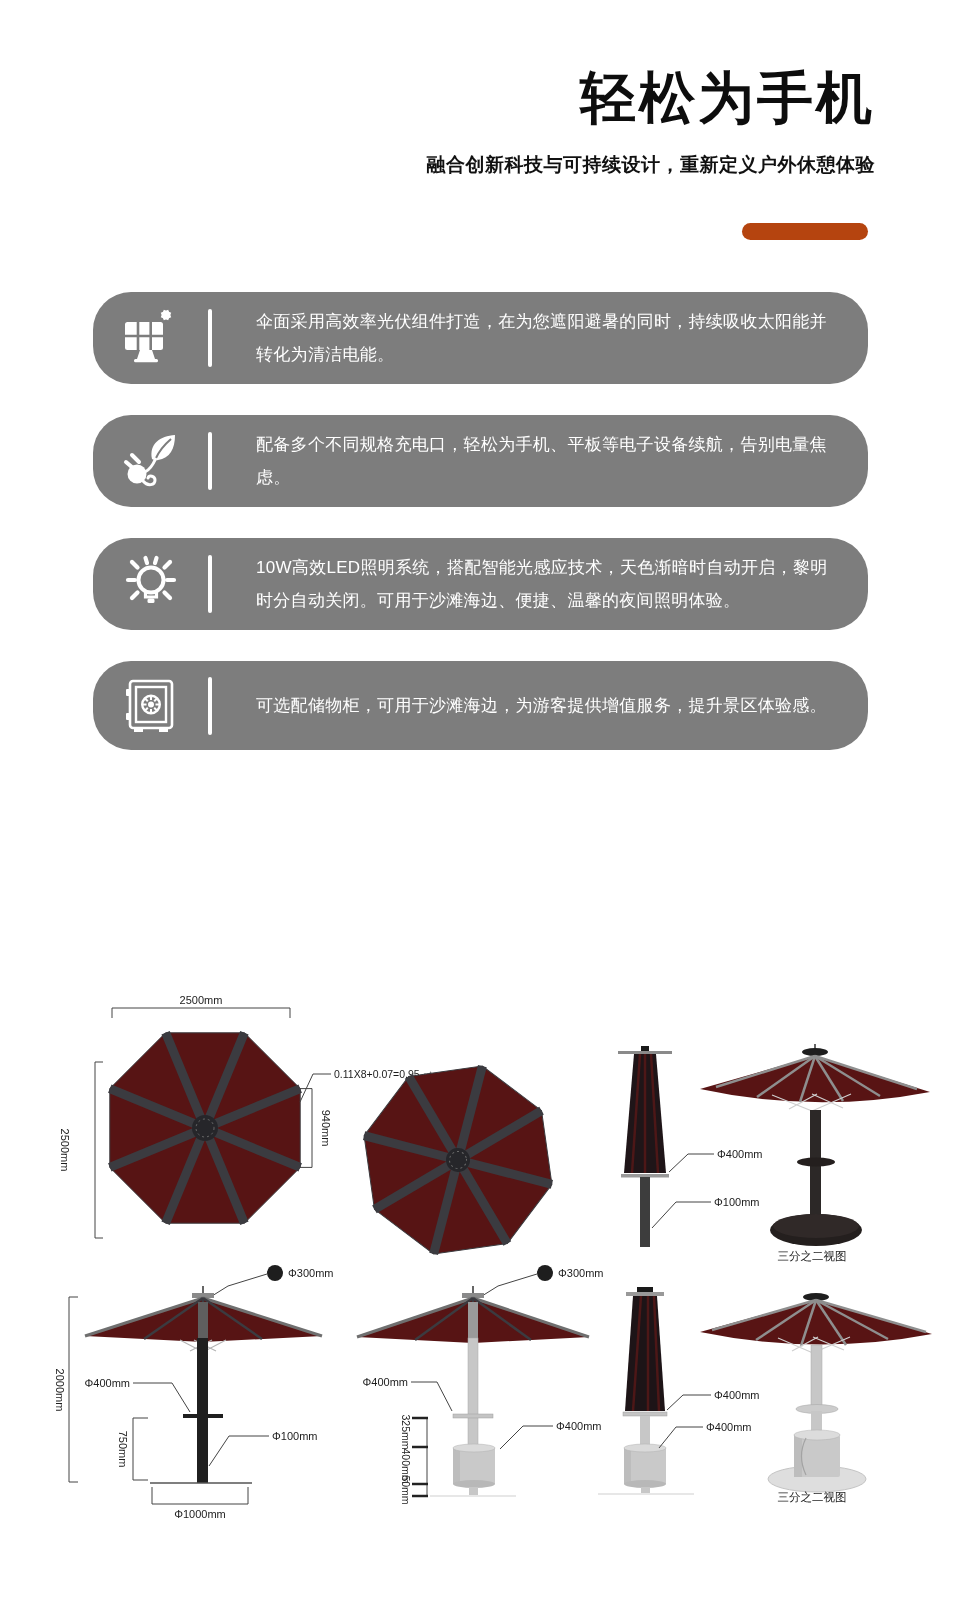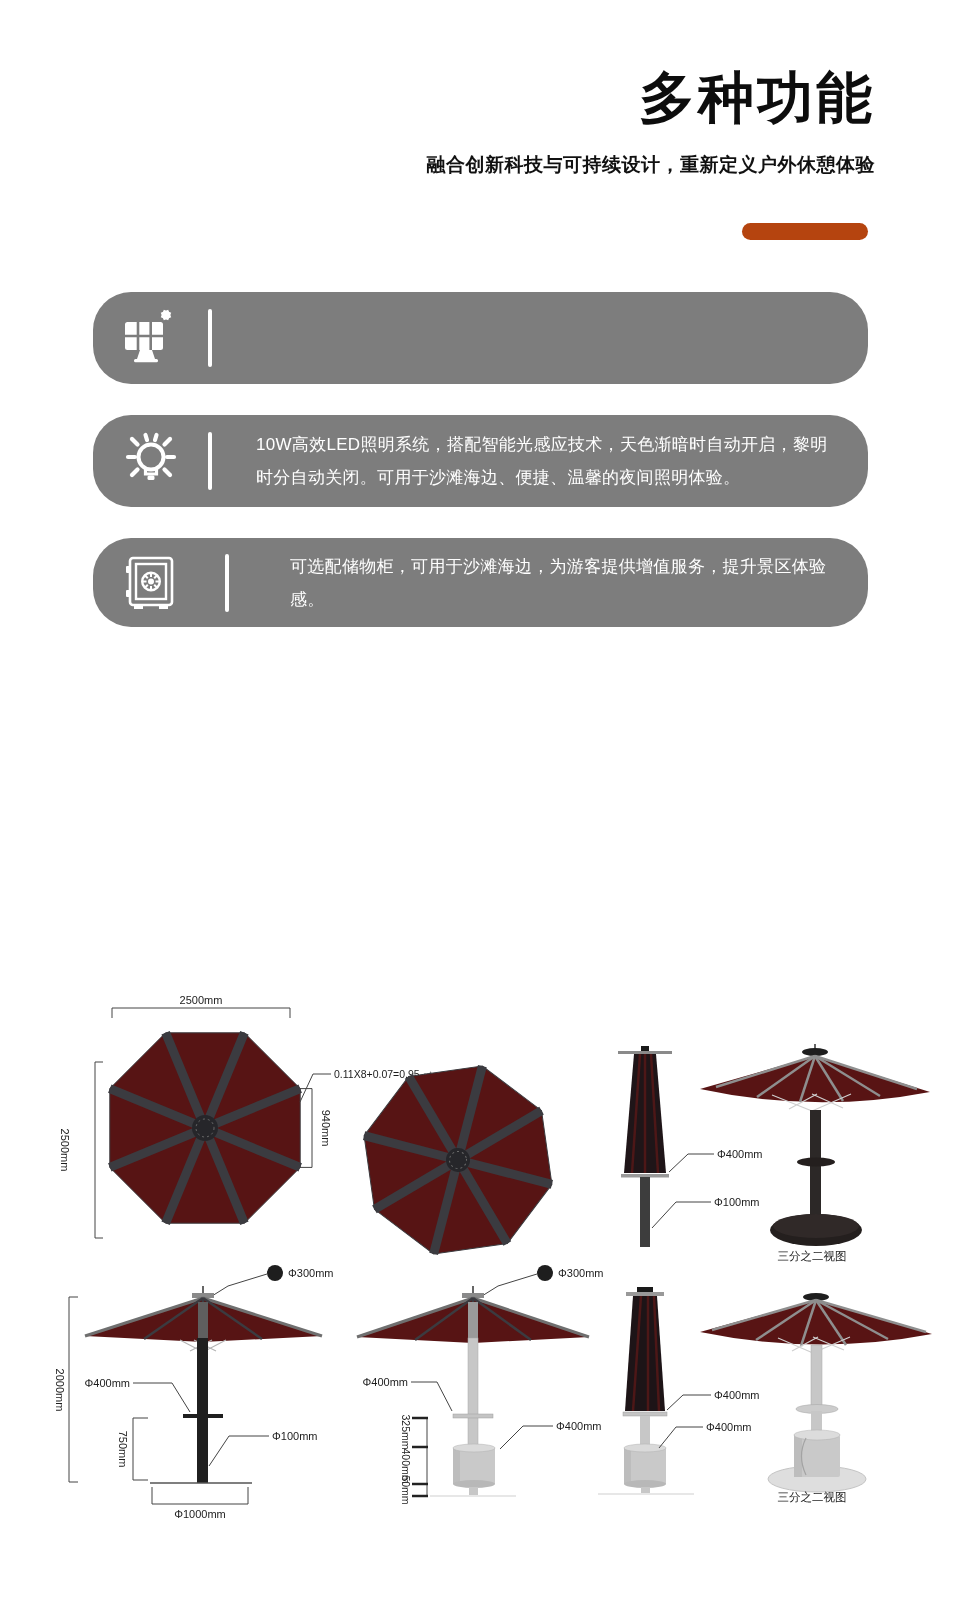--- a/index.html
+++ b/index.html
@@ -8,61 +8,76 @@
   
   .header{padding:66px 105px 0 0;text-align:right;}
   .title{font-size:56px;line-height:1.15;font-weight:900;letter-spacing:3px;color:#0d0d0d;margin:0;}
   .subtitle{margin-top:22px;font-size:19px;font-weight:700;letter-spacing:0.5px;color:#111;}
   .pill{display:inline-block;width:126px;height:17px;border-radius:9px;background:#b5440f;
         margin-top:45px;margin-right:7px;}
   
   .cards{margin:48px 0 0 93px;width:775px;}
   .card{display:flex;align-items:center;background:#7d7d7d;border-radius:38px;
         margin-bottom:31px;min-height:92px;padding:10px 34px 10px 0;box-sizing:border-box;}
-  .card:last-child{min-height:89px;margin-bottom:7px;gap:17px;}
+  .card:last-child{min-height:89px;margin-bottom:7px;}
   .card-icon{flex:0 0 115px;display:flex;justify-content:center;align-items:center;}
   .card-icon svg{width:64px;height:64px;display:block;}
   .vdivider{flex:0 0 4px;width:4px;height:58px;background:#fff;border-radius:2px;}
   .card-text{flex:1;margin-left:44px;color:#fff;font-size:17px;font-weight:500;
              line-height:1.95;letter-spacing:0.3px;}
   
   .diagram{position:absolute;left:0;top:990px;width:980px;height:614px;}
   .diagram text{font-family:"Liberation Sans",sans-serif;fill:#1c1c1c;}
   .dim{font-size:11px;}
   .dim-s{font-size:10.5px;}
   .viewlab{font-size:11.5px;fill:#3a3a3a;}
   .dimline{stroke:#444;stroke-width:1;fill:none;}
 </style>
 </head>
 <body>
 
 <div class="page">
 
   <div class="header">
-    <h1 class="title">多种功能</h1>
+    <h1 class="title">轻松为手机</h1>
     <div class="subtitle">融合创新科技与可持续设计，重新定义户外休憩体验</div>
     <div><span class="pill"></span></div>
   </div>
 
   <div class="cards">
 
     <div class="card">
       <div class="card-icon">
         <svg viewBox="0 0 64 64">
           <rect x="43" y="5" width="8" height="8" fill="#fff" transform="rotate(22.5 47 9)"></rect>
           <rect x="43" y="5" width="8" height="8" fill="#fff" transform="rotate(67.5 47 9)"></rect>
           <rect x="6" y="16" width="38" height="28" rx="2.5" fill="#fff"></rect>
           <path d="M19,16 V44 M31.7,16 V44 M6,30 H44" stroke="#7d7d7d" stroke-width="2.6" fill="none"></path>
           <path d="M21,44 L18,53 L36,53 L33,44 Z" fill="#fff"></path>
           <rect x="15" y="53" width="24" height="3.2" rx="1.5" fill="#fff"></rect>
         </svg>
       </div>
       <div class="vdivider"></div>
+      <div class="card-text">伞面采用高效率光伏组件打造，在为您遮阳避暑的同时，持续吸收太阳能并转化为清洁电能。</div>
     </div>
 
+    <div class="card">
+      <div class="card-icon">
+        <svg viewBox="0 0 64 64">
+          <path d="M56,6 C41,7 30,15 33,30 C34.5,31 37,31.5 39,31 C51,29 56,20 56,6 Z" fill="#fff"></path>
+          <path d="M52,10 C45,16 40,22 36.5,30" stroke="#7d7d7d" stroke-width="2" fill="none"></path>
+          <path d="M36.5,30 C33,38 30,41 26,43" stroke="#fff" stroke-width="3" fill="none" stroke-linecap="round"></path>
+          <circle cx="18" cy="45" r="9.5" fill="#fff"></circle>
+          <path d="M7,33 L14,39 M13,26 L20,33" stroke="#fff" stroke-width="4" stroke-linecap="round"></path>
+          <path d="M24,52 C29,58 36,56 36,51 C36,47 30,45.5 29,49" stroke="#fff" stroke-width="3" fill="none" stroke-linecap="round"></path>
+        </svg>
+      </div>
+      <div class="vdivider"></div>
+      <div class="card-text">配备多个不同规格充电口，轻松为手机、平板等电子设备续航，告别电量焦虑。</div>
+    </div>
 
 
     <div class="card">
       <div class="card-icon">
         <svg viewBox="0 0 64 64">
           <circle cx="32" cy="28" r="12.5" stroke="#fff" stroke-width="4" fill="none"></circle>
           <path d="M26.5,40 V45 H37.5 V40" stroke="#fff" stroke-width="3.2" fill="none"></path>
           <rect x="28.5" y="46.5" width="7" height="4.5" rx="1.5" fill="#fff"></rect>
           <g stroke="#fff" stroke-width="4.2" stroke-linecap="round">
             <path d="M9,28 H16"></path>

